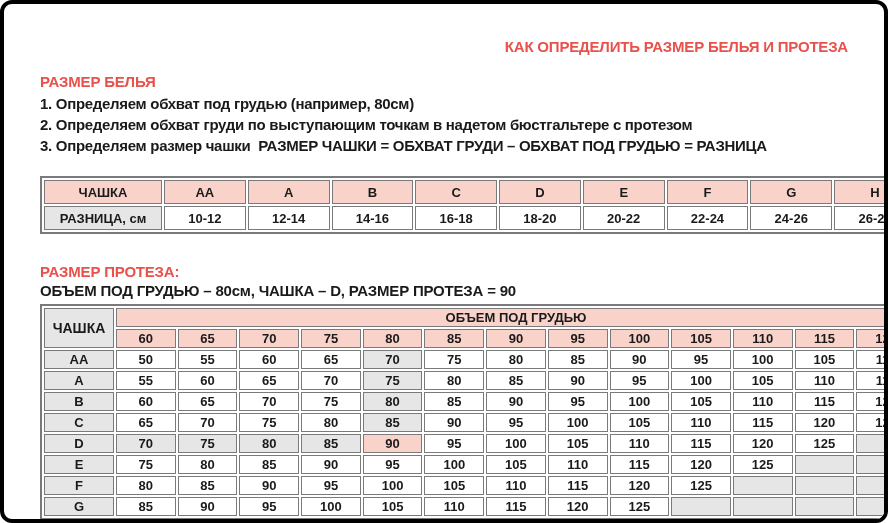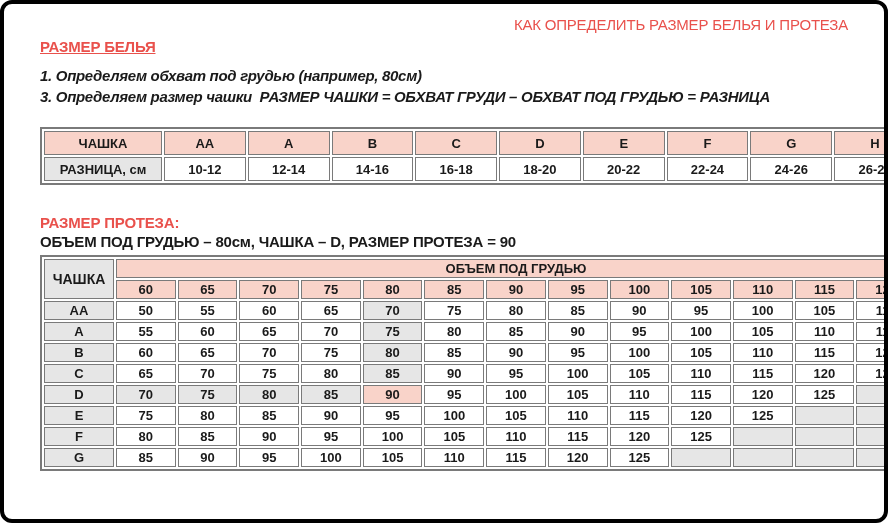--- a/index.html
+++ b/index.html
@@ -18,35 +18,35 @@
   }
   .page{
     width:888px;height:523px;
     background:#fff;
     border:4px solid #000;
     border-radius:12px;
     padding:0 36px;
     overflow:hidden;
   }
   .page-title{
-    margin-top:12px;
+    margin-top:34px;
     text-align:right;
-    font-size:15px;font-weight:normal;
+    font-size:15px;font-weight:bold;
     letter-spacing:-0.2px;
     color:var(--accent);
     line-height:18px;
   }
   .section-heading{
     font-size:15px;font-weight:bold;
     letter-spacing:-0.2px;
     color:var(--accent);
     line-height:19px;
   }
-  .heading-lingerie{margin-top:3px;text-decoration:underline;}
-  .steps{margin-top:9px;font-style:italic;}
+  .heading-lingerie{margin-top:16px;}
+  .steps{margin-top:2px;}
   .step-line{
     font-size:15px;
     font-weight:bold;
     letter-spacing:-0.3px;
     line-height:21px;
     white-space:pre-wrap;
     color:var(--ink);
   }
   table{
     border-collapse:separate;
@@ -93,20 +93,21 @@
 <body>
 
 <div class="page">
 
   <div class="page-title">КАК ОПРЕДЕЛИТЬ РАЗМЕР БЕЛЬЯ И ПРОТЕЗА</div>
 
   <div class="section-heading heading-lingerie">РАЗМЕР БЕЛЬЯ</div>
 
   <div class="steps">
       <div class="step-line">1. Определяем обхват под грудью (например, 80см)</div>
+      <div class="step-line">2. Определяем обхват груди по выступающим точкам в надетом бюстгальтере с протезом</div>
       <div class="step-line">3. Определяем размер чашки  РАЗМЕР ЧАШКИ = ОБХВАТ ГРУДИ – ОБХВАТ ПОД ГРУДЬЮ = РАЗНИЦА</div>
     </div>
 
   <table class="cup-table">
     <tbody>
         <tr>
           <th class="first-col">ЧАШКА</th>
           <th>AA</th>
           <th>A</th>
           <th>B</th>

